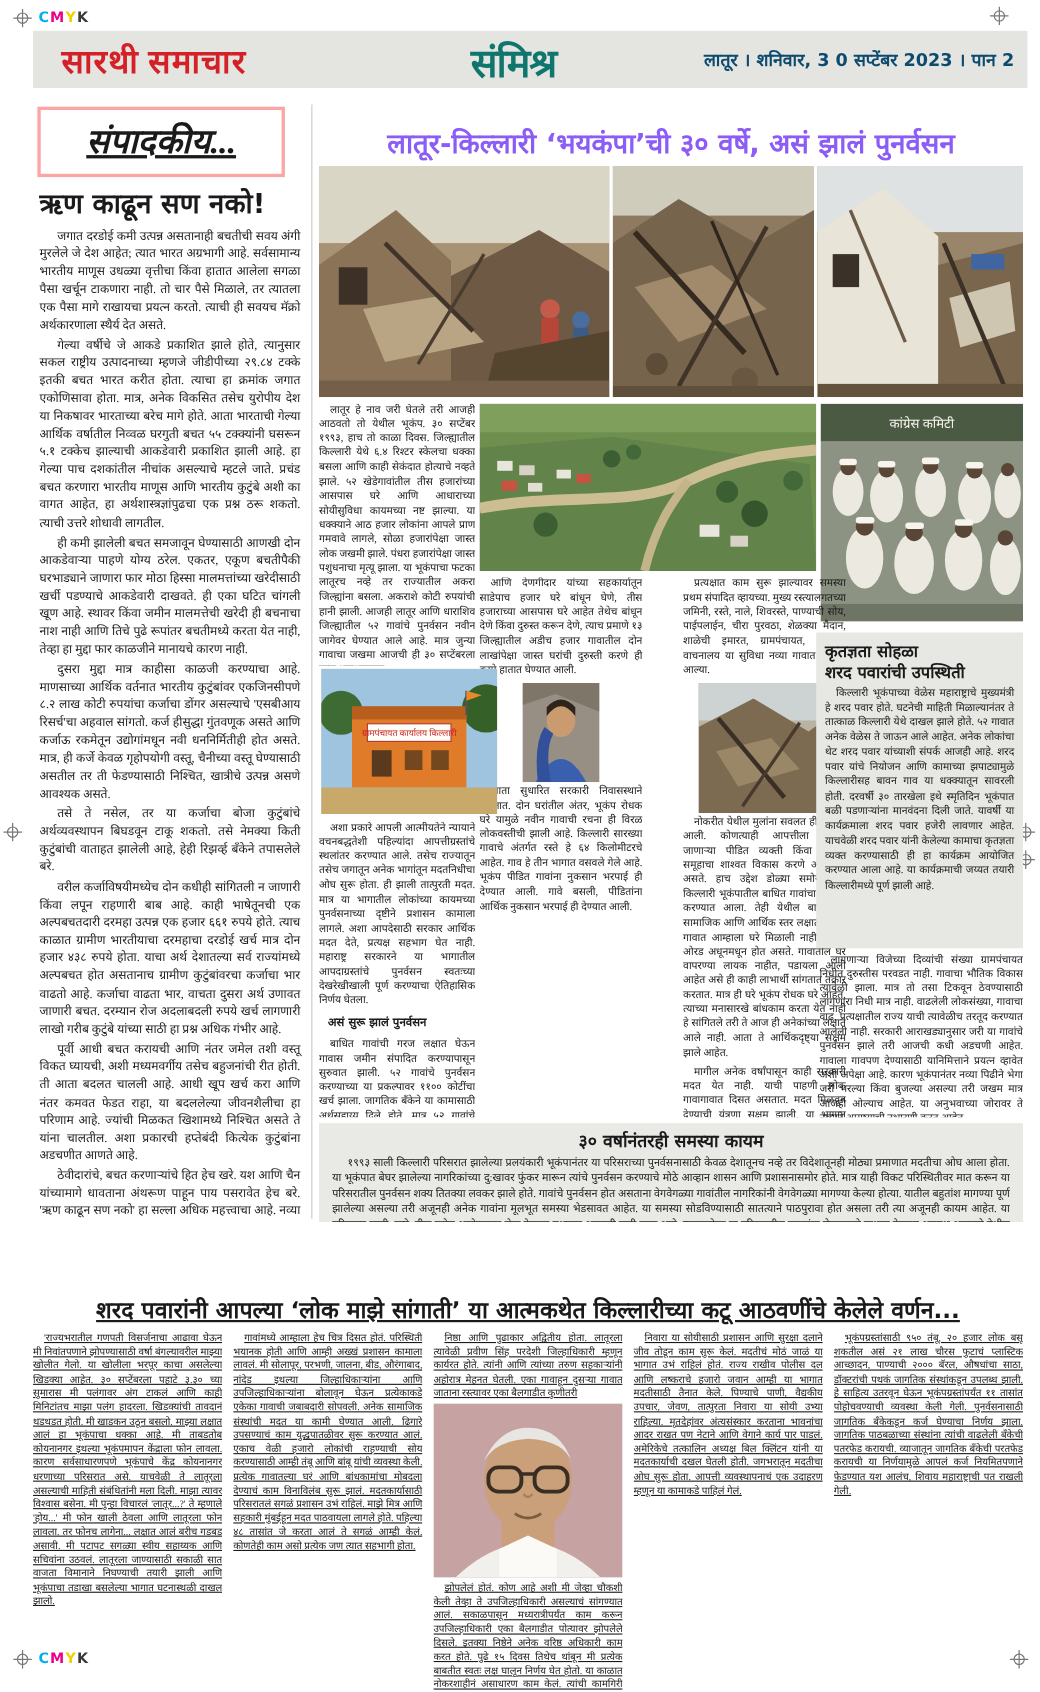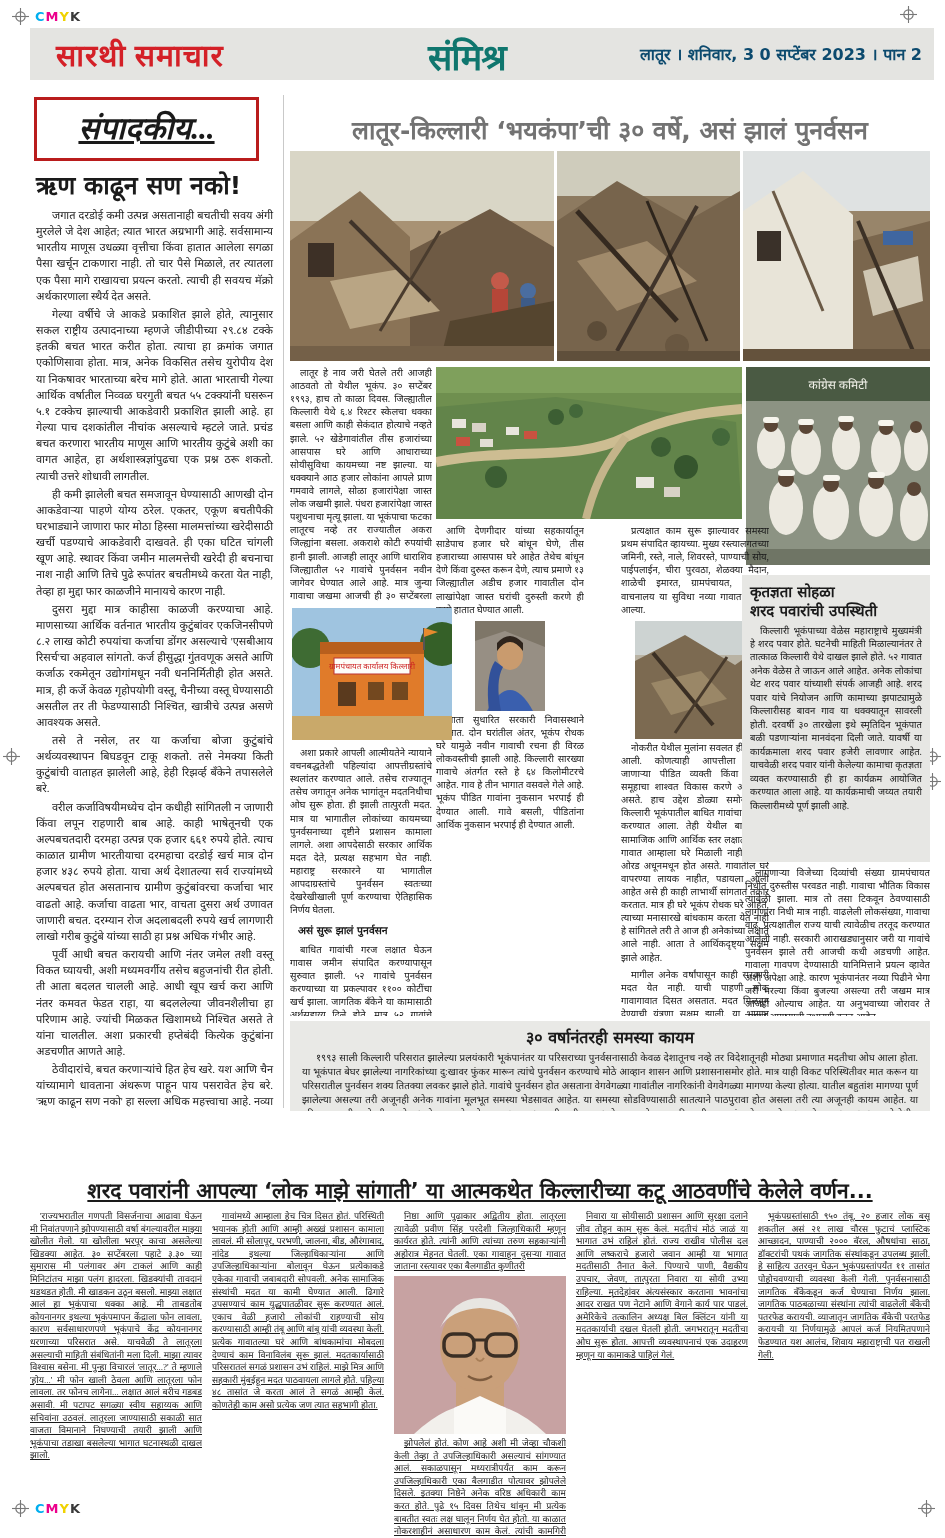--- a/index.html
+++ b/index.html
@@ -14,29 +14,29 @@
   .masthead{position:absolute;left:30px;top:28px;width:885px;height:52px;background:#e4e4e1;padding-left:19px;}
   .paper-name{position:absolute;left:26px;top:6px;font-size:30px;font-weight:bold;color:#d42027;
               font-family:"Liberation Serif",serif;letter-spacing:1px;}
   .logo{position:absolute;left:398px;top:4px;font-size:36px;font-weight:900;color:#0f766e;
         font-family:"DejaVu Sans",sans-serif;letter-spacing:-1px;}
   .dateline{position:absolute;right:12px;top:15px;font-size:16px;font-weight:bold;color:#0c4a6e;
             font-family:"DejaVu Sans",sans-serif;}
   
   .editorial{position:absolute;left:30px;top:95px;width:254px;height:1013px;border-right:1px solid #c9c9c9;
              overflow:hidden;padding-right:4px;box-sizing:border-box;}
-  .edit-title-box{margin:2px 20px 6px 4px;border:3px solid #b91c1c;padding:6px 4px 10px 4px;text-align:center;}
+  .edit-title-box{margin:2px 20px 6px 4px;border:3px solid #fca5a5;padding:6px 4px 10px 4px;text-align:center;}
   .edit-title{font-size:31px;font-weight:bold;font-style:italic;text-decoration:underline;
               font-family:"Liberation Serif",serif;}
   .edit-headline{font-size:25px;font-weight:bold;margin:6px 6px 6px 6px;font-family:"DejaVu Sans",sans-serif;}
   .editorial p{margin:0 6px 2px 6px;text-indent:16px;font-size:11px;line-height:1.47;text-align:justify;}
   
   .main{position:absolute;left:290px;top:95px;width:640px;height:921px;overflow:hidden;}
   .main-headline{position:absolute;left:0;top:0;width:640px;text-align:center;font-size:25px;font-weight:900;
-                 font-family:"DejaVu Sans",sans-serif;color:#737373;white-space:nowrap;overflow:hidden;}
+                 font-family:"DejaVu Sans",sans-serif;color:#8b5cf6;white-space:nowrap;overflow:hidden;}
   .photo-row{position:absolute;left:0;top:56px;width:640px;height:210px;display:flex;gap:3px;}
   .photo{overflow:hidden;background:#cfc9bd;}
   .photo svg{display:block;width:100%;height:100%;}
   .ph1{width:264px;height:210px;} .ph2{width:183px;height:210px;} .ph3{width:187px;height:210px;}
   .colcut{position:absolute;overflow:hidden;font-size:9.5px;line-height:1.38;text-align:justify;}
   .colcut p{margin:0 0 4px 0;text-indent:10px;}
   .subhead{font-weight:bold;font-size:10.5px;text-indent:8px;margin:6px 0;font-family:"DejaVu Sans",sans-serif;}
   .aerial{position:absolute;left:146px;top:272px;width:306px;height:152px;}
   .crowd{position:absolute;left:456px;top:272px;width:184px;height:198px;}
   .gram{position:absolute;left:2px;top:513px;width:160px;height:132px;z-index:3;}

